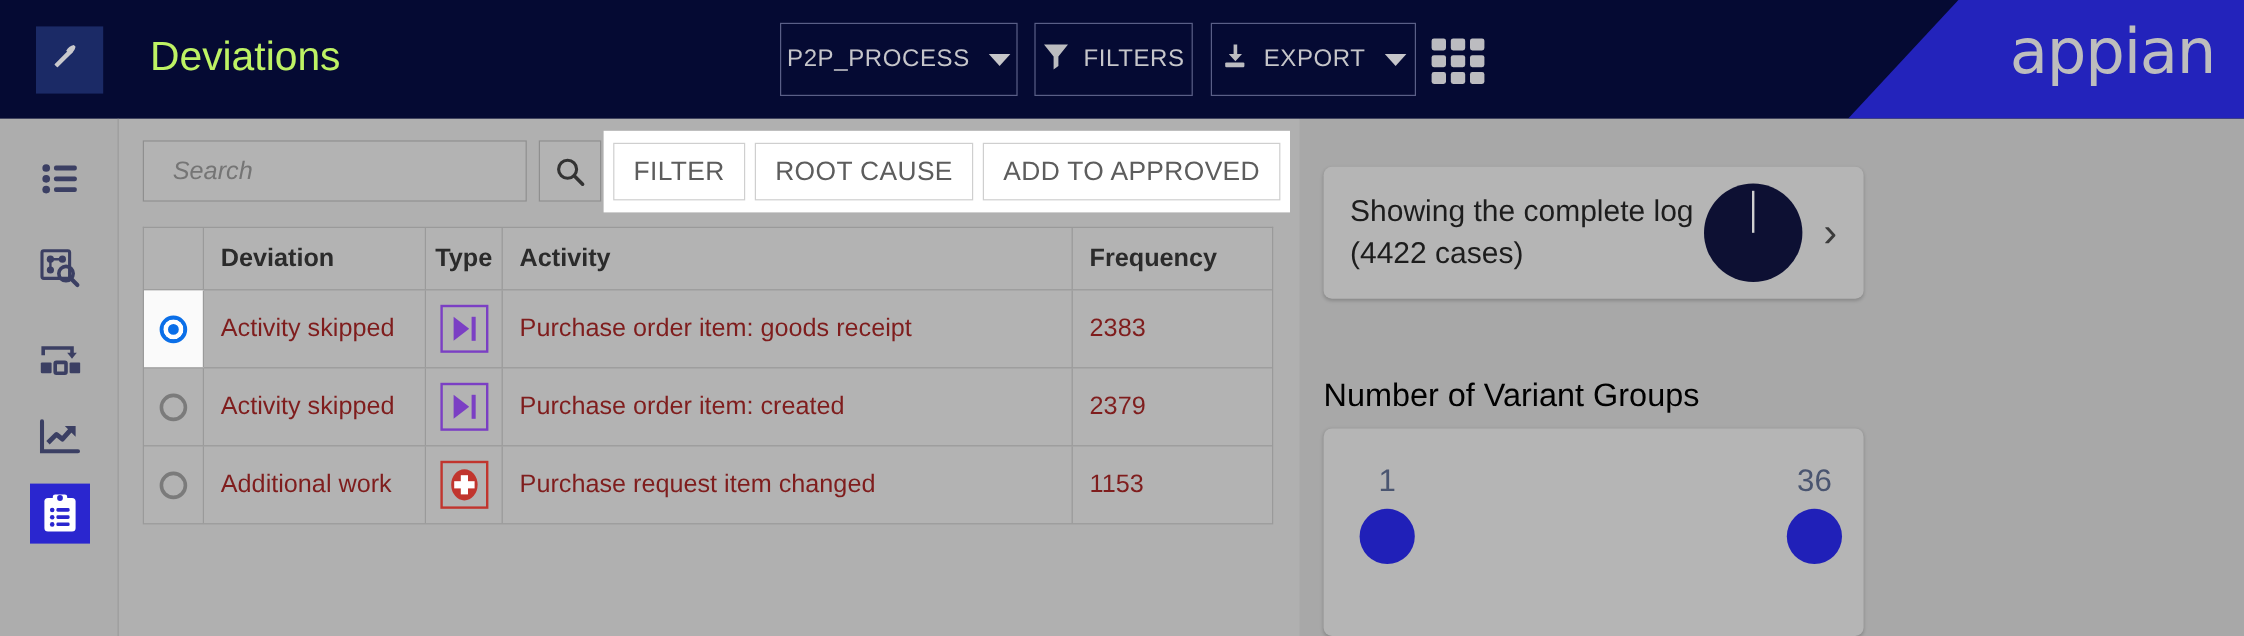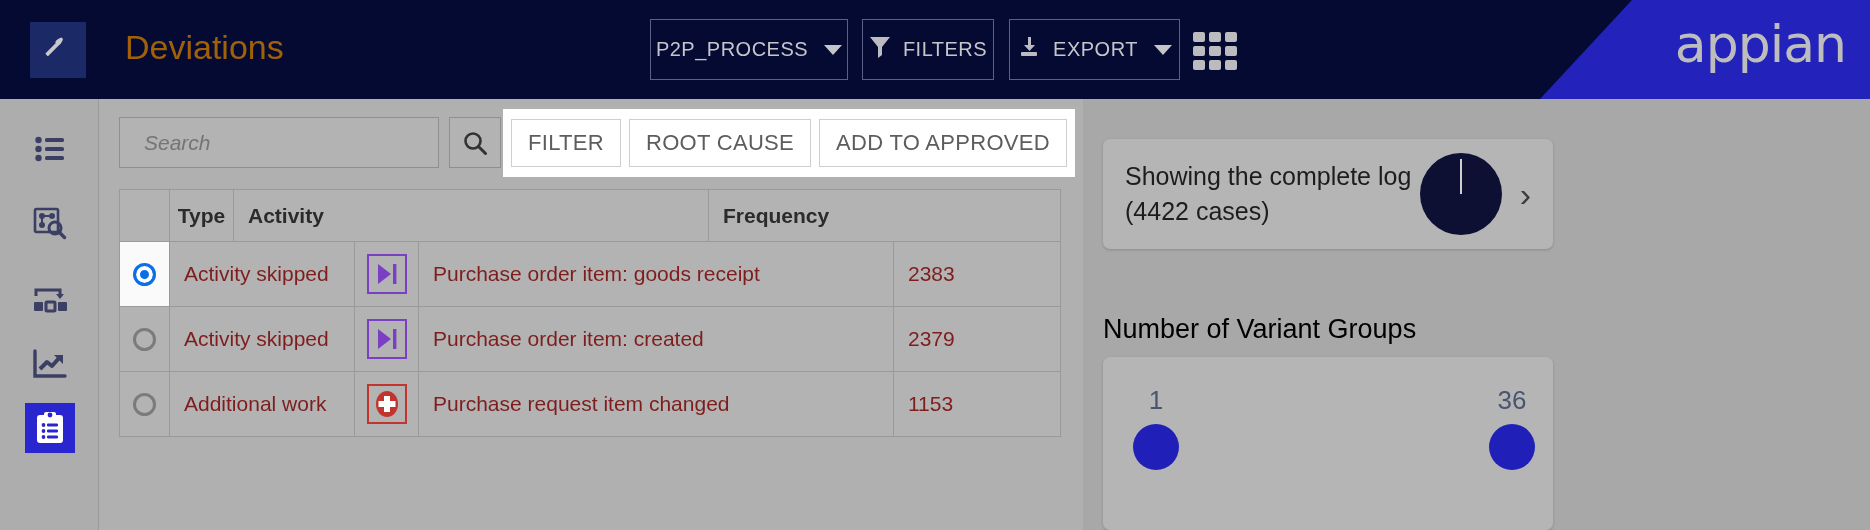--- a/index.html
+++ b/index.html
@@ -32,21 +32,21 @@
     font-family: "DejaVu Sans", sans-serif;
   }
   .app-icon {
     position: absolute; left: 30px; top: 22px;
     width: 56px; height: 56px;
     background: #1b2a66;
     display: flex; align-items: center; justify-content: center;
   }
   .app-title {
     position: absolute; left: 125px; top: 28px;
-    font-size: 34px; color: #a16207; font-weight: 400;
+    font-size: 34px; color: #bef264; font-weight: 400;
   }
   .hdr-btn {
     position: absolute; top: 19px; height: 61px;
     border: 1px solid #5a5f87;
     display: flex; align-items: center; justify-content: center;
     gap: 12px; padding: 0 20px;
     color: #c6c6ca; font-size: 20px; letter-spacing: .5px;
     background: transparent; cursor: pointer;
   }
   #btn-process { left: 650px; width: 198px; }
@@ -310,20 +310,21 @@
 
     <div class="action-bar">
       <div class="action-btn">FILTER</div>
       <div class="action-btn">ROOT CAUSE</div>
       <div class="action-btn">ADD TO APPROVED</div>
     </div>
 
     <div class="table">
       <div class="trow head">
         <div class="cell c-sel"></div>
+        <div class="cell c-dev">Deviation</div>
         <div class="cell c-type">Type</div>
         <div class="cell c-act">Activity</div>
         <div class="cell c-freq">Frequency</div>
       </div>
 
       <div class="trow body selected">
         <div class="cell c-sel">
           <span class="radio on"></span>
         </div>
         <div class="cell c-dev">Activity skipped</div>

